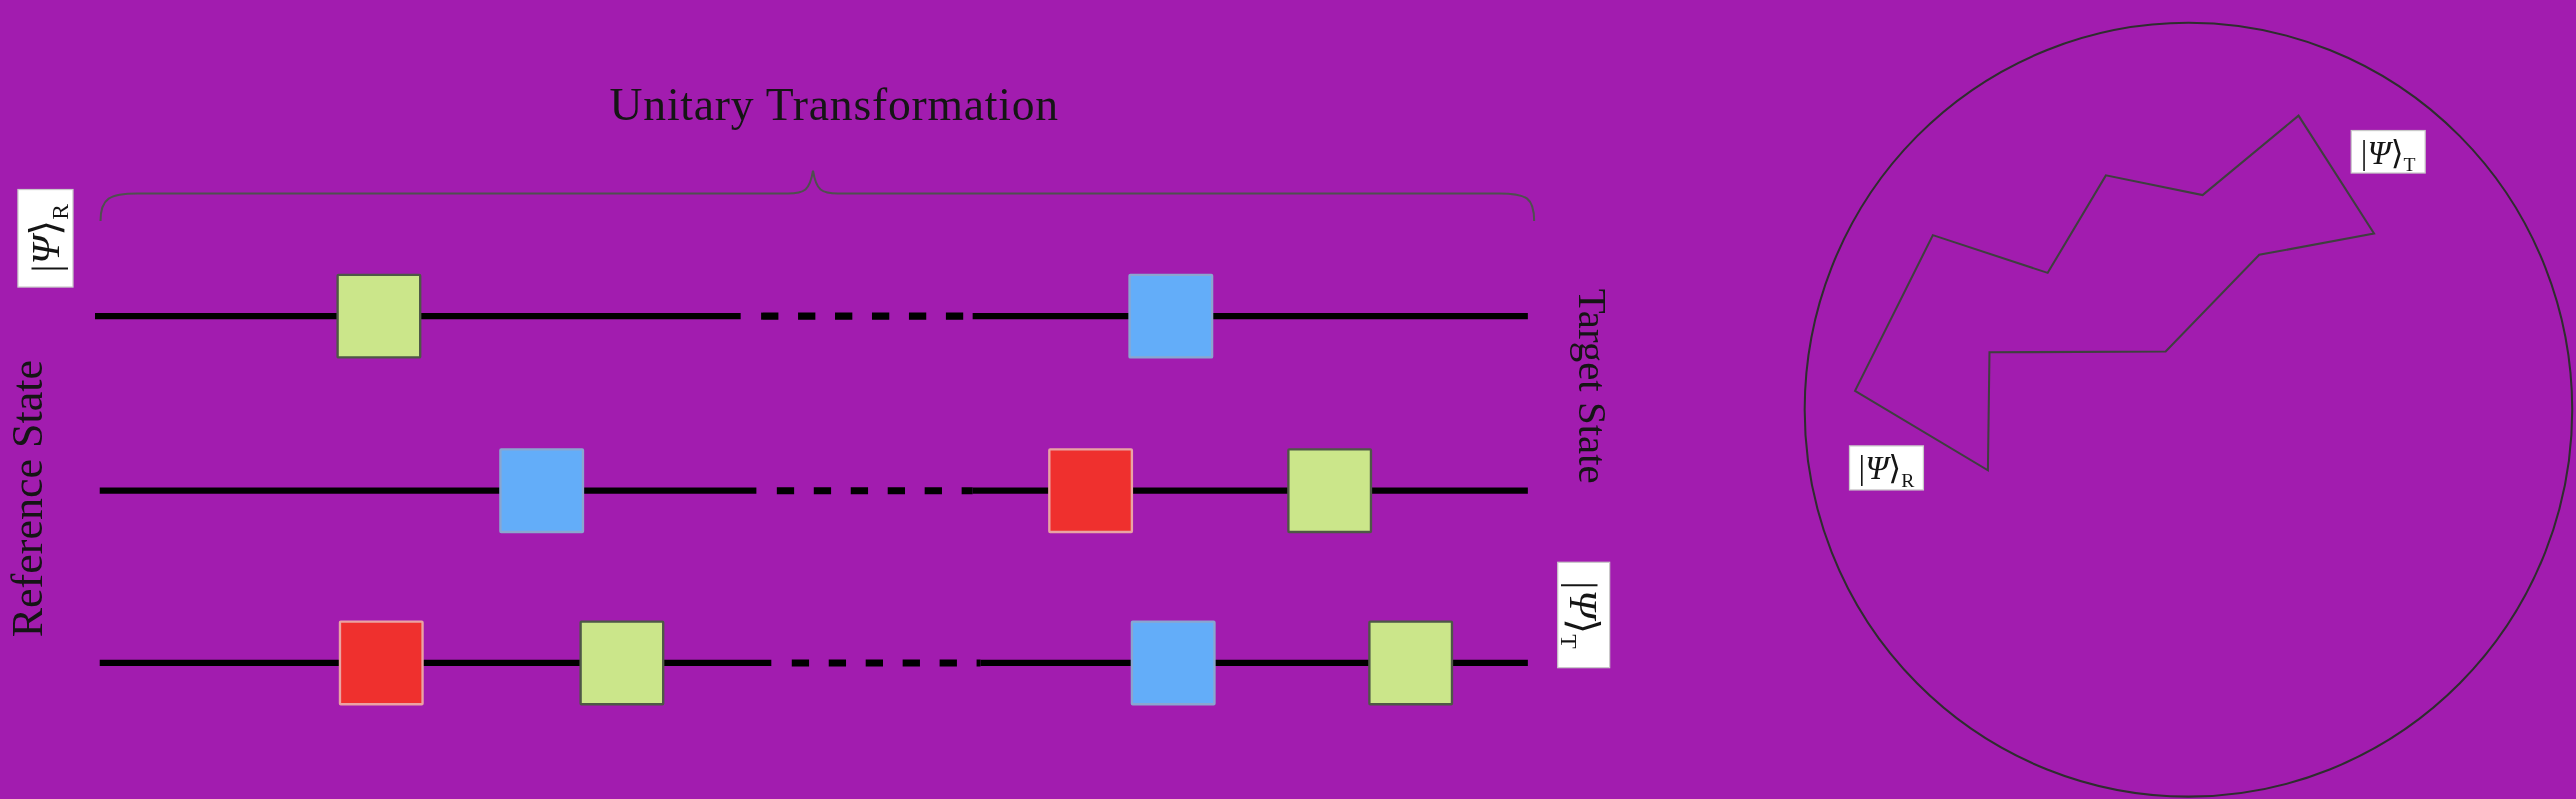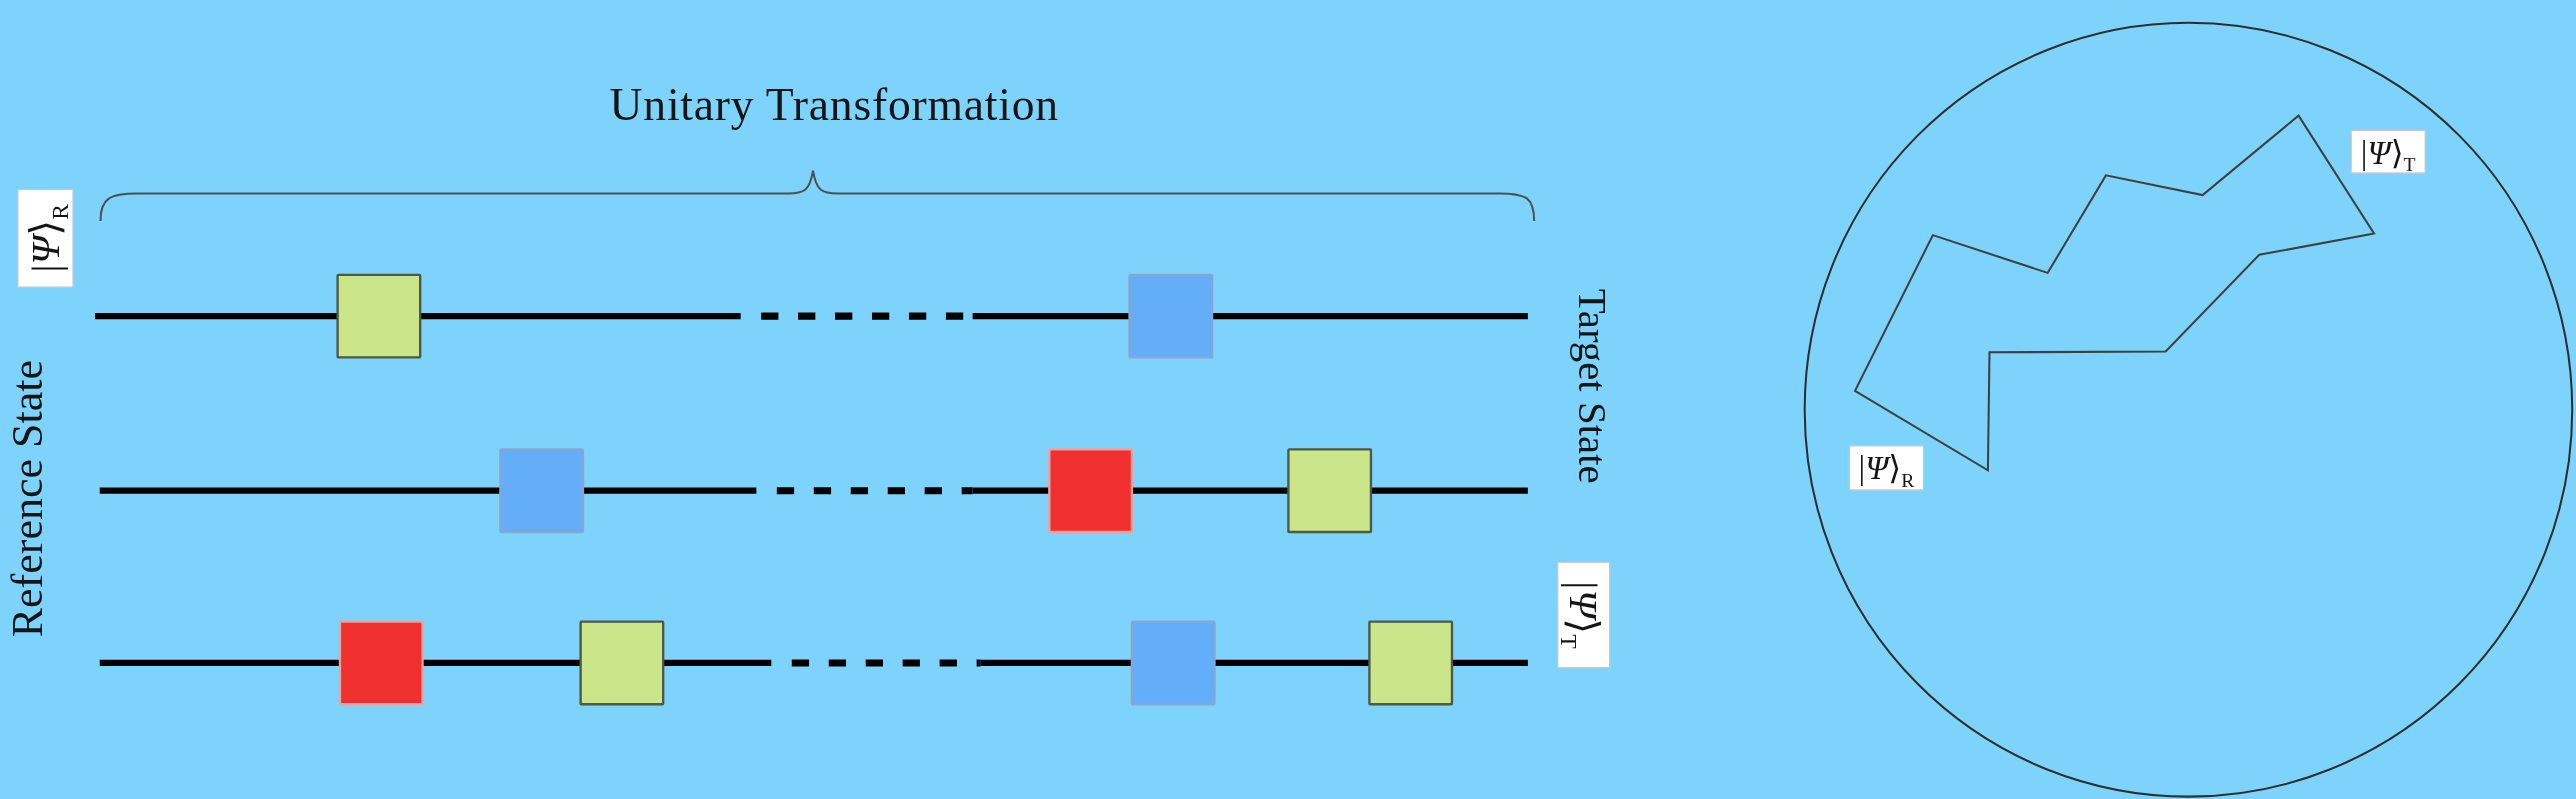--- a/index.html
+++ b/index.html
@@ -1,16 +1,16 @@
 <!DOCTYPE html>
 <html style="font-size:12.6px"><head>
 <meta charset="utf-8">
 <style>
   html,body{margin:0;padding:0;background:#ffffff;}
-  .stage{position:relative;width:2576px;height:799px;background:#7dd3fc;overflow:hidden;}
+  .stage{position:relative;width:2576px;height:799px;background:#a21caf;overflow:hidden;}
   svg{display:block;}
   text{font-family:"Liberation Serif","DejaVu Serif","DejaVu Sans",serif;fill:#151515;}
   .title{font-size:58px;letter-spacing:1px;}
   .state-label{font-size:56px;}
   .state-label.target{font-size:52px;}
   .ket-text{font-size:52px;}
   .ket-text .ket-sub{font-size:30px;}
   .ket-text.small{font-size:42px;}
   .ket-text.small .ket-sub{font-size:25px;}
   .psi{font-style:italic;}

